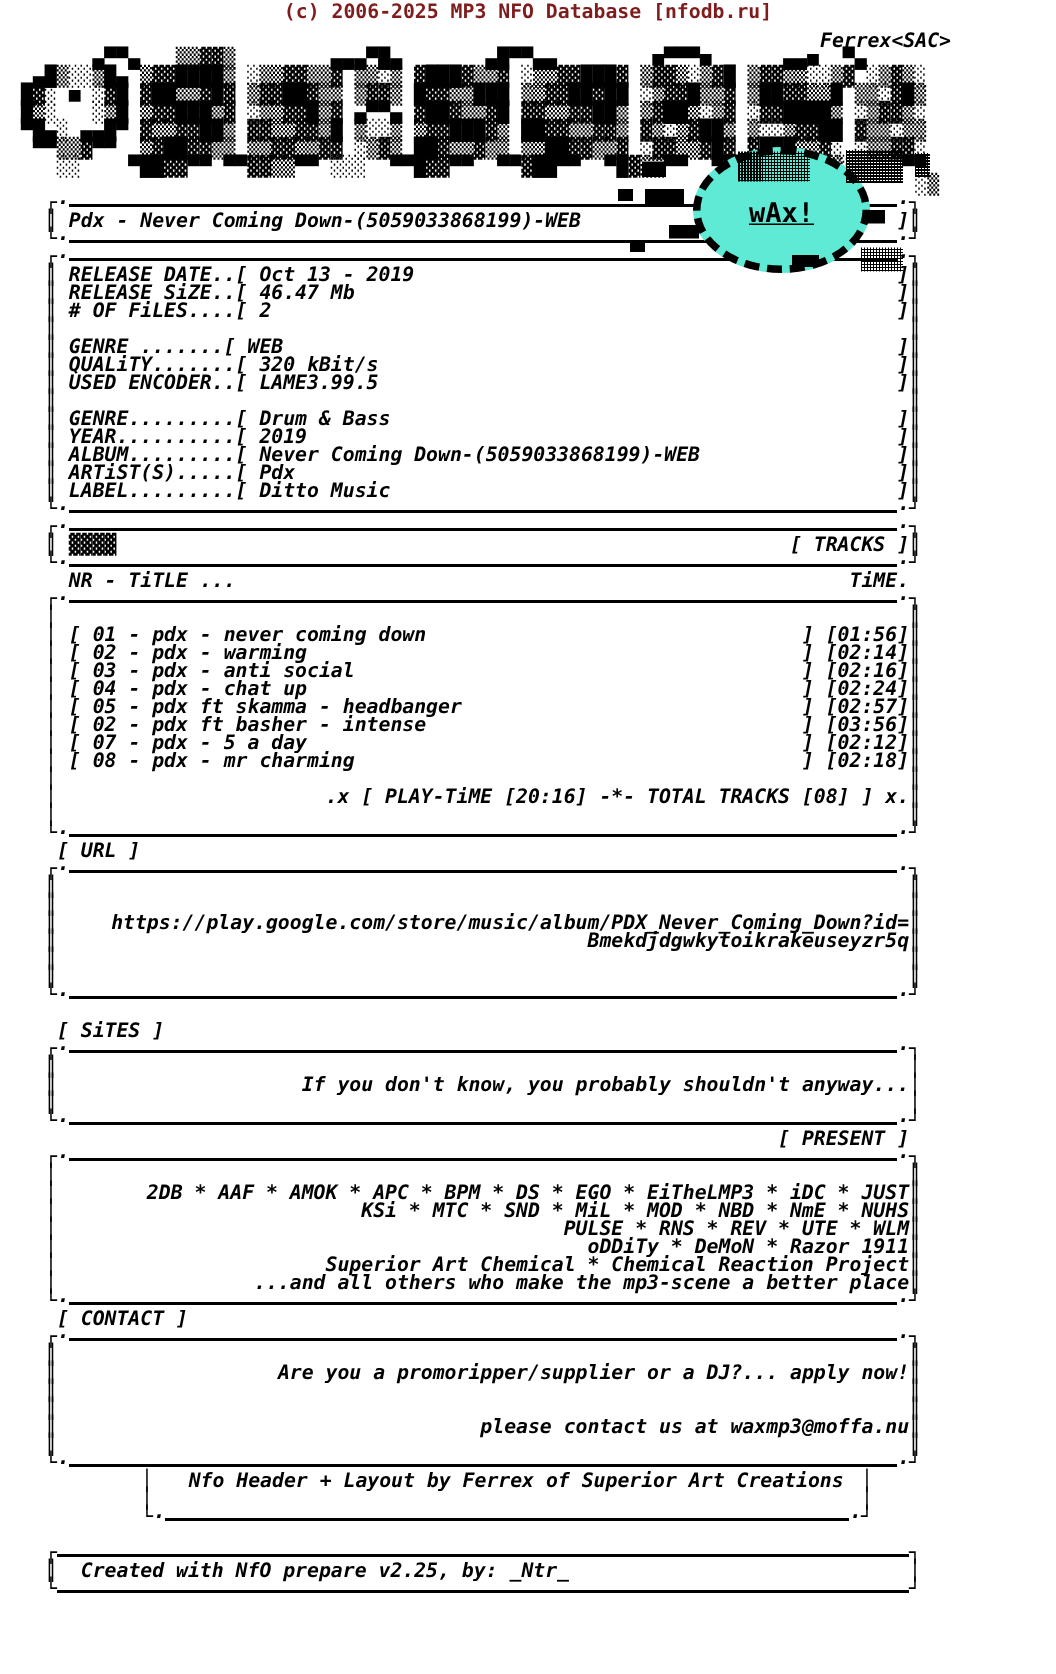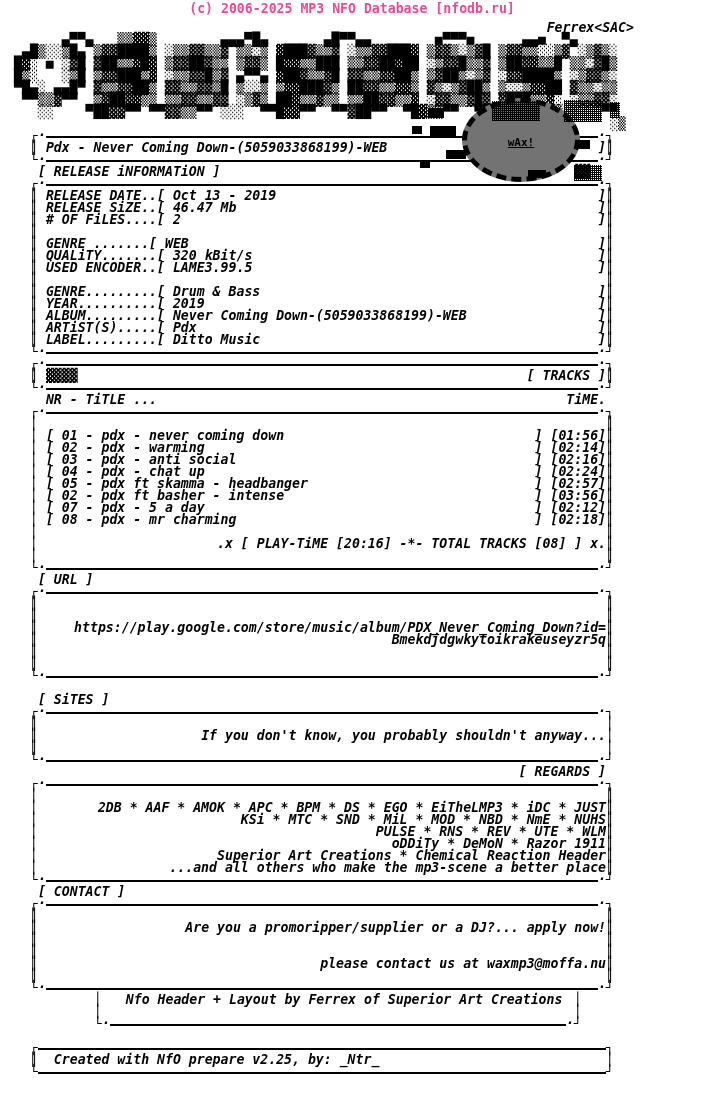--- a/index.html
+++ b/index.html
@@ -2,36 +2,36 @@
 <html><head>
 <meta charset="utf-8">
 <style>
   html,body{margin:0;padding:0;background:#ffffff;}
   body{
     width:704px;height:1116px;position:relative;overflow:hidden;
     font-family:"DejaVu Sans Mono",monospace;font-weight:bold;color:#000;
   }
   .site-header{
     width:704px;height:15px;line-height:15px;margin:1px 0 6px 0;
-    text-align:center;font-size:13.2px;color:#ec4899;letter-spacing:0;
+    text-align:center;font-size:13.2px;color:#7f1d1d;letter-spacing:0;
     cursor:pointer;
   }
   #nfo-body{position:relative;z-index:1;font-style:italic;}
   .sec{position:relative;}
   .ln{display:flex;height:12px;line-height:12.4px;font-size:13.2px;white-space:pre;}
   .e{flex:0 0 auto;}
   .m{flex:1 1 auto;min-width:0;}
   .m.center{text-align:right;}
   .fl .m{background:linear-gradient(#000,#000) 50% 58%/100% 2px no-repeat;}
   
   .badge{
     position:absolute;left:462px;top:98px;width:108px;height:74px;z-index:3;
-    border:5px dashed #000;border-radius:50%;background:#737373;
+    border:5px dashed #000;border-radius:50%;background:#5eead4;
     display:flex;align-items:center;justify-content:center;
-    font-size:11px;line-height:12px;text-decoration:underline;
+    font-size:18px;line-height:12px;text-decoration:underline;
   }
   .badge span{margin-top:6px;}
   .dither{
     position:absolute;z-index:4;
     background-image:
       repeating-linear-gradient(0deg,#000 0 1px,transparent 1px 2px),
       repeating-linear-gradient(90deg,#000 0 1px,transparent 1px 2px);
   }
   .blob{position:absolute;background:#000;z-index:4;}
   #d1{left:492px;top:101px;width:48px;height:20px;}
@@ -64,21 +64,20 @@
     </div>
     <div class="sec" style="margin-left: 14px; width: 620px;">
       <div class="ln"><span class="m"></span><span class="e">░▒ </span></div>
     </div>
     <div class="sec" style="margin-left: 30px; width: 584px;">
       <div class="ln fl"><span class="e">┌·</span><span class="m"></span><span class="e">·┐</span></div>
       <div class="ln"><span class="e">║ </span><span class="m">Pdx - Never Coming Down-(5059033868199)-WEB</span><span class="e">]║</span></div>
       <div class="ln fl"><span class="e">└·</span><span class="m"></span><span class="e">·┘</span></div>
     </div>
     <div class="sec" style="margin-left: 30px; width: 584px;">
-      <div class="ln"><span class="e"> [ RELEASE iNFORMATiON ]</span><span class="m"></span><span class="e">▓▓   </span></div>
       <div class="ln fl"><span class="e">┌·</span><span class="m"></span><span class="e">·┐</span></div>
       <div class="ln"><span class="e">║ </span><span class="m">RELEASE DATE..[ Oct 13 - 2019</span><span class="e">]║</span></div>
       <div class="ln"><span class="e">║ </span><span class="m">RELEASE SiZE..[ 46.47 Mb</span><span class="e">]║</span></div>
       <div class="ln"><span class="e">║ </span><span class="m"># OF FiLES....[ 2</span><span class="e">]║</span></div>
       <div class="ln"><span class="e">║</span><span class="m"></span><span class="e">║</span></div>
       <div class="ln"><span class="e">║ </span><span class="m">GENRE .......[ WEB</span><span class="e">]║</span></div>
       <div class="ln"><span class="e">║ </span><span class="m">QUALiTY.......[ 320 kBit/s</span><span class="e">]║</span></div>
       <div class="ln"><span class="e">║ </span><span class="m">USED ENCODER..[ LAME3.99.5</span><span class="e">]║</span></div>
       <div class="ln"><span class="e">║</span><span class="m"></span><span class="e">║</span></div>
       <div class="ln"><span class="e">║ </span><span class="m">GENRE.........[ Drum &amp; Bass</span><span class="e">]║</span></div>
@@ -122,28 +121,28 @@
     <div class="sec" style="margin-left: 30px; width: 584px;">
       <div class="ln"><span class="e"></span><span class="m"></span><span class="e"></span></div>
       <div class="ln"><span class="e"> [ SiTES ]</span><span class="m"></span><span class="e"></span></div>
       <div class="ln fl"><span class="e">┌·</span><span class="m"></span><span class="e">·┐</span></div>
       <div class="ln"><span class="e">║</span><span class="m"></span><span class="e">│</span></div>
       <div class="ln"><span class="e">║</span><span class="m center">If you don't know, you probably shouldn't anyway...</span><span class="e">│</span></div>
       <div class="ln"><span class="e">║</span><span class="m"></span><span class="e">│</span></div>
       <div class="ln fl"><span class="e">└·</span><span class="m"></span><span class="e">·┘</span></div>
     </div>
     <div class="sec" style="margin-left: 30px; width: 584px;">
-      <div class="ln"><span class="e"></span><span class="m"></span><span class="e">[ REGARDS ] </span></div>
+      <div class="ln"><span class="e"></span><span class="m"></span><span class="e">[ PRESENT ] </span></div>
       <div class="ln fl"><span class="e">┌·</span><span class="m"></span><span class="e">·┐</span></div>
       <div class="ln"><span class="e">│</span><span class="m"></span><span class="e">║</span></div>
       <div class="ln"><span class="e">│</span><span class="m center">2DB * AAF * AMOK * APC * BPM * DS * EGO * EiTheLMP3 * iDC * JUST</span><span class="e">║</span></div>
       <div class="ln"><span class="e">│</span><span class="m center">KSi * MTC * SND * MiL * MOD * NBD * NmE * NUHS</span><span class="e">║</span></div>
       <div class="ln"><span class="e">│</span><span class="m center">PULSE * RNS * REV * UTE * WLM</span><span class="e">║</span></div>
       <div class="ln"><span class="e">│</span><span class="m center">oDDiTy * DeMoN * Razor 1911</span><span class="e">║</span></div>
-      <div class="ln"><span class="e">│</span><span class="m center">Superior Art Creations * Chemical Reaction Header</span><span class="e">║</span></div>
+      <div class="ln"><span class="e">│</span><span class="m center">Superior Art Chemical * Chemical Reaction Project</span><span class="e">║</span></div>
       <div class="ln"><span class="e">│</span><span class="m center">...and all others who make the mp3-scene a better place</span><span class="e">║</span></div>
       <div class="ln fl"><span class="e">└·</span><span class="m"></span><span class="e">·┘</span></div>
     </div>
     <div class="sec" style="margin-left: 30px; width: 584px;">
       <div class="ln"><span class="e"> [ CONTACT ]</span><span class="m"></span><span class="e"></span></div>
       <div class="ln fl"><span class="e">┌·</span><span class="m"></span><span class="e">·┐</span></div>
       <div class="ln"><span class="e">║</span><span class="m"></span><span class="e">║</span></div>
       <div class="ln"><span class="e">║</span><span class="m center">Are you a promoripper/supplier or a DJ?... apply now!</span><span class="e">║</span></div>
       <div class="ln"><span class="e">║</span><span class="m"></span><span class="e">║</span></div>
       <div class="ln"><span class="e">║</span><span class="m"></span><span class="e">║</span></div>

